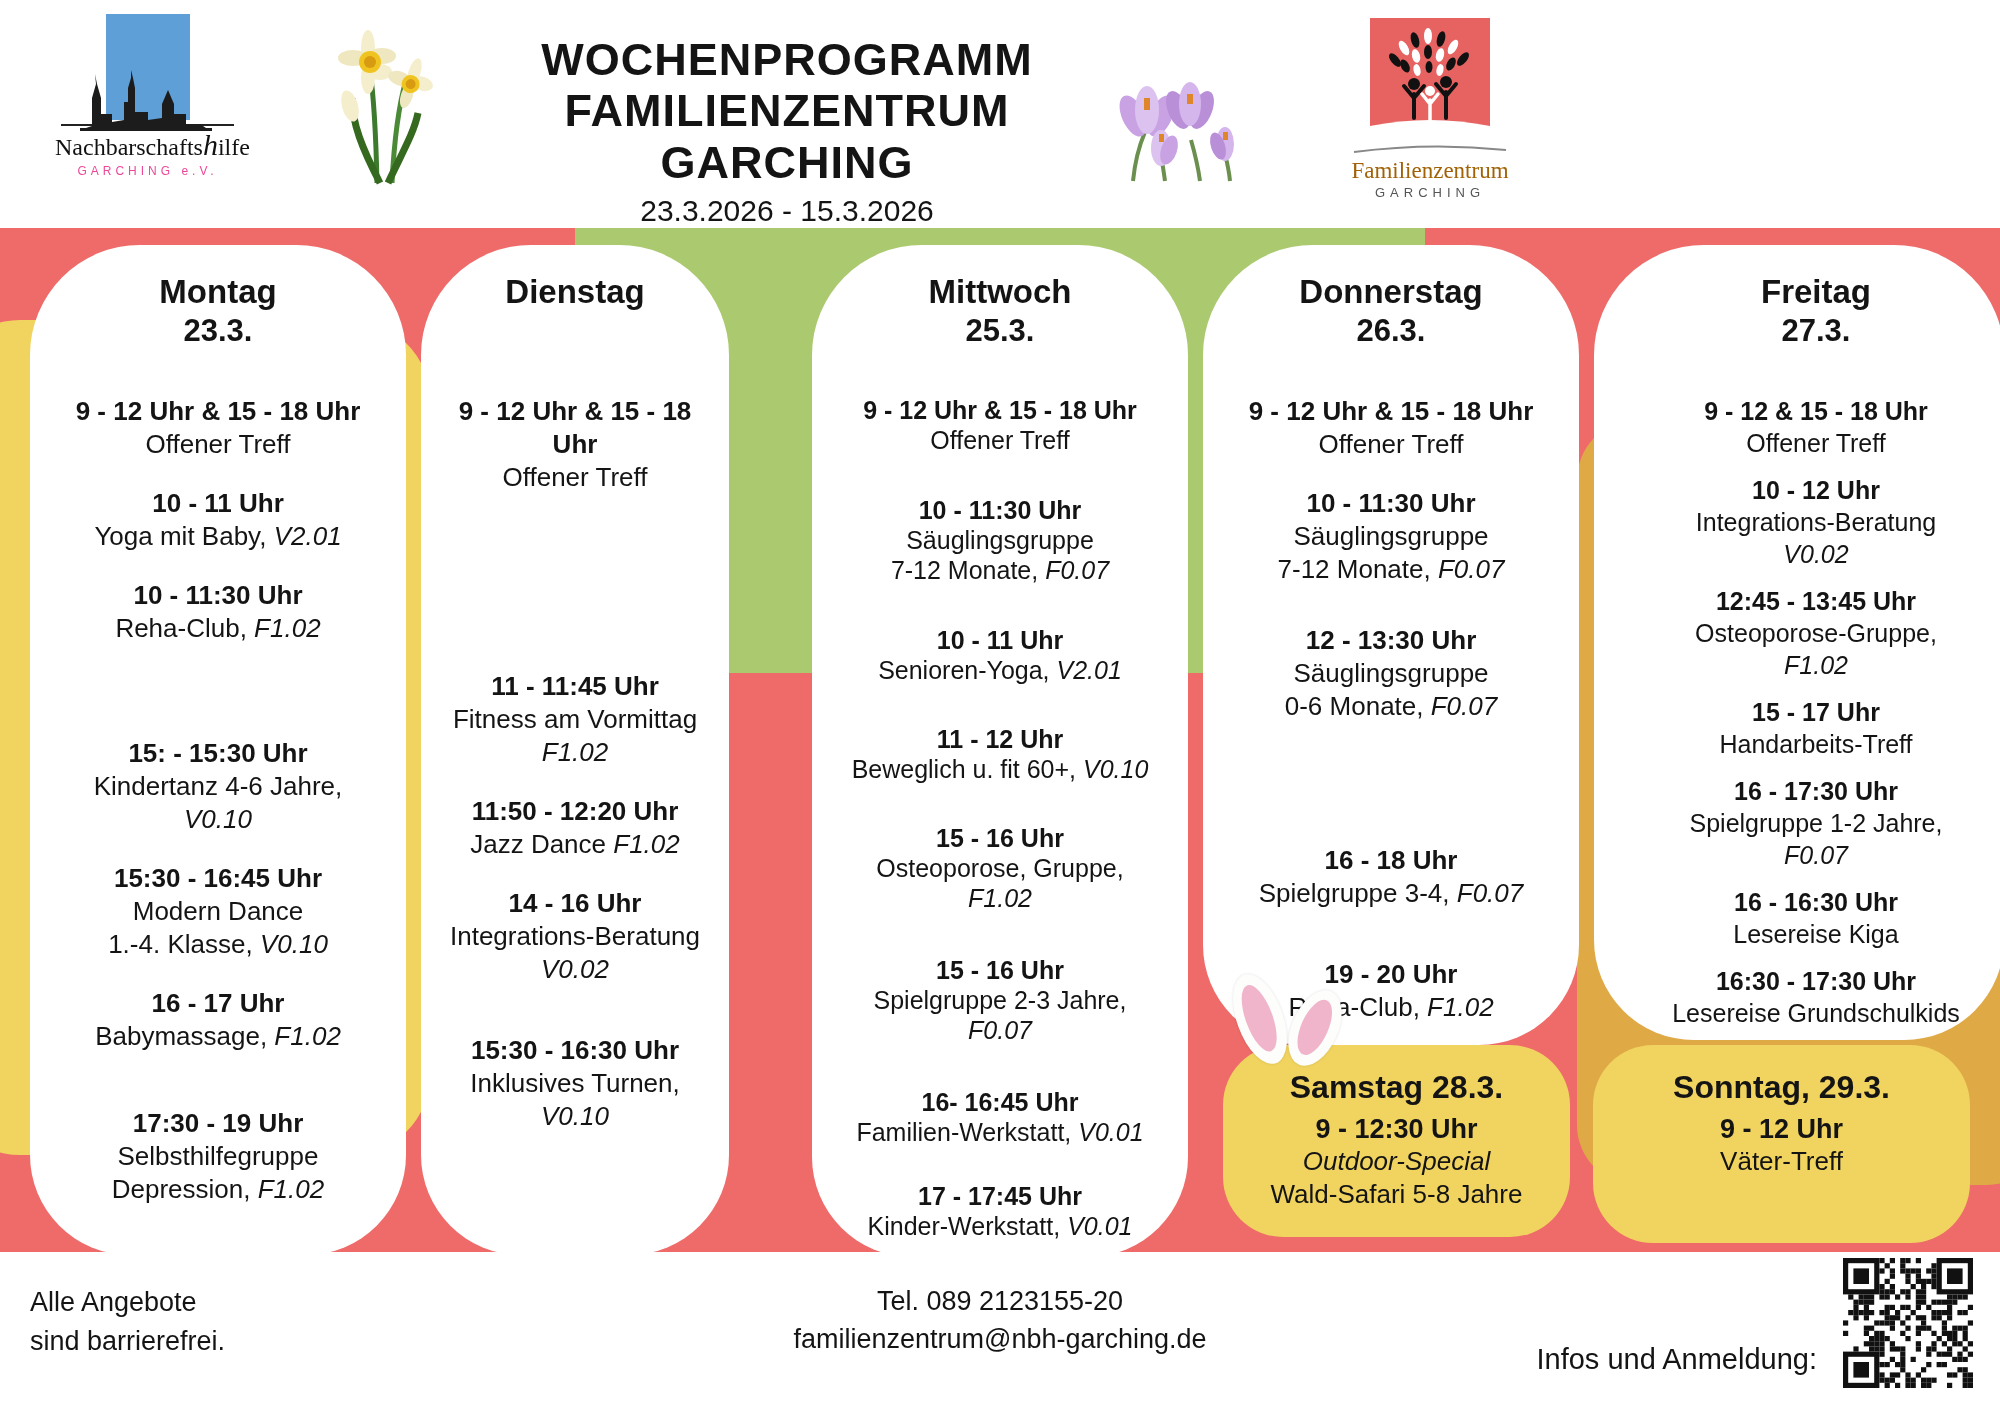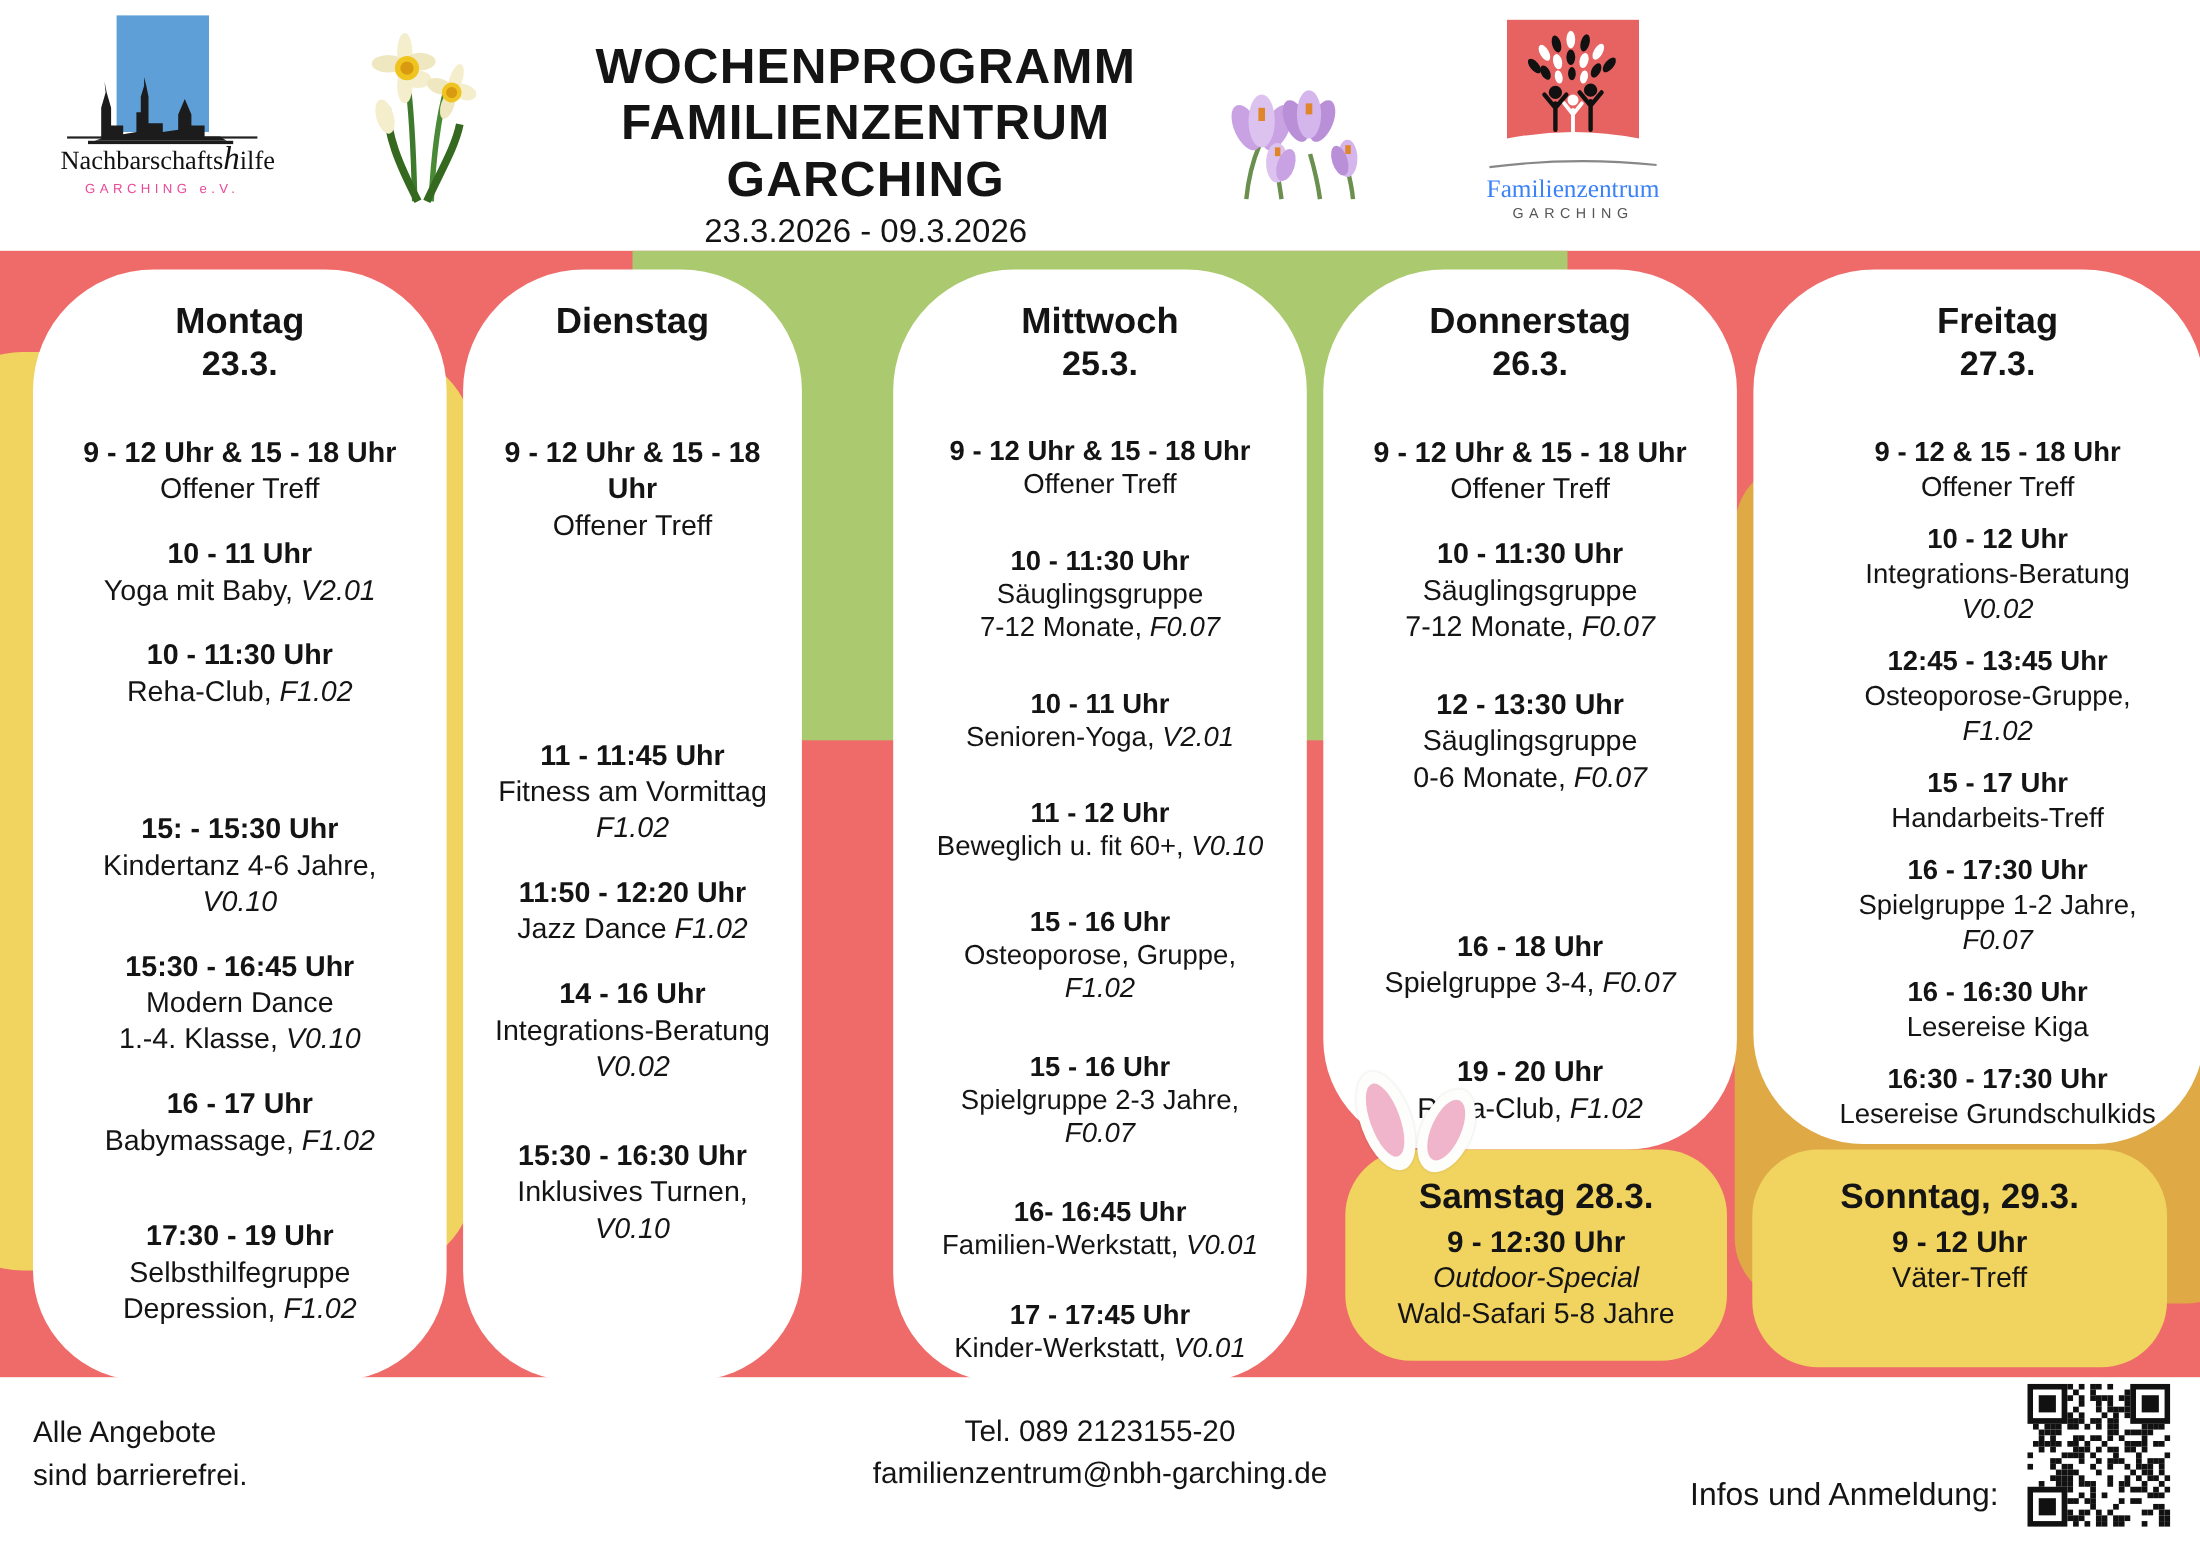--- a/index.html
+++ b/index.html
@@ -19,21 +19,21 @@
   .logo-left{position:absolute;left:55px;top:14px;width:185px;text-align:center;}
   .blue-box{width:84px;height:106px;background:var(--c-blue,#5D9FD6);margin:0 auto;position:relative;}
   .blue-box svg{position:absolute;left:-28px;bottom:-12px;}
   .lg-line{height:2px;background:#222;margin:4px 6px 2px 6px;}
   .lg-name{font-family:"Liberation Serif",serif;font-size:24px;color:#111;}
   .lg-name .script{font-family:"Liberation Serif",serif;font-style:italic;font-size:30px;}
   .lg-sub{font-size:12px;letter-spacing:4px;color:#ec4899;margin-top:2px;}
   .logo-right{position:absolute;left:1345px;top:18px;width:170px;text-align:center;}
   .coral-box{width:120px;height:122px;background:var(--c-coral,#E66361);margin:0 auto;position:relative;overflow:hidden;}
   .swoosh{margin:2px auto 0 auto;}
-  .fz-name{font-family:"Liberation Serif",serif;font-size:23px;color:#3b82f6;margin-top:-2px;}
+  .fz-name{font-family:"Liberation Serif",serif;font-size:23px;color:#a16207;margin-top:-2px;}
   .fz-sub{font-size:13px;letter-spacing:5px;color:#555;margin-top:1px;}
   
   .day-card{position:absolute;background:#ffffff;border-radius:110px 110px 100px 100px;text-align:center;}
   .day-head{padding-top:26px;height:84px;}
   .day-name{font-size:33px;font-weight:bold;line-height:1.25;}
   .day-date{font-size:31px;font-weight:bold;line-height:1.25;}
   .events{margin-top:40px;padding:0 18px;}
   .event .ev-time{font-weight:bold;}
   .it{font-style:italic;}
   
@@ -97,21 +97,21 @@
       <ellipse cx="0" cy="10" rx="6" ry="13" fill="#efe7c0"></ellipse>
       <circle cx="0" cy="-2" r="9" fill="#f0c420"></circle>
       <circle cx="0" cy="-2" r="5" fill="#d89a10"></circle>
     </g>
     <ellipse cx="28" cy="78" rx="8" ry="16" fill="#f4eecd" transform="rotate(-16 28 78)"></ellipse>
   </svg>
 
   <div class="title-block">
     <div class="title-line">WOCHENPROGRAMM</div>
     <div class="title-line">FAMILIENZENTRUM GARCHING</div>
-    <div class="date-range">23.3.2026 - 09.3.2026</div>
+    <div class="date-range">23.3.2026 - 15.3.2026</div>
   </div>
 
   <svg class="flower" style="left:1095px;top:66px;" width="165" height="118" viewBox="0 0 165 118">
     <path d="M38 115 C40 95 44 80 50 66" stroke="#6b8f4e" stroke-width="4" fill="none"></path>
     <path d="M70 115 C68 100 66 90 64 78" stroke="#6b8f4e" stroke-width="4" fill="none"></path>
     <path d="M105 115 C103 100 100 88 96 74" stroke="#6b8f4e" stroke-width="4" fill="none"></path>
     <path d="M135 115 C134 104 132 96 130 88" stroke="#6b8f4e" stroke-width="4" fill="none"></path>
     <g transform="translate(52,48)">
       <ellipse cx="-14" cy="2" rx="11" ry="22" fill="#c9a2e4" transform="rotate(-24 -14 2)"></ellipse>
       <ellipse cx="14" cy="2" rx="11" ry="22" fill="#c9a2e4" transform="rotate(24 14 2)"></ellipse>

